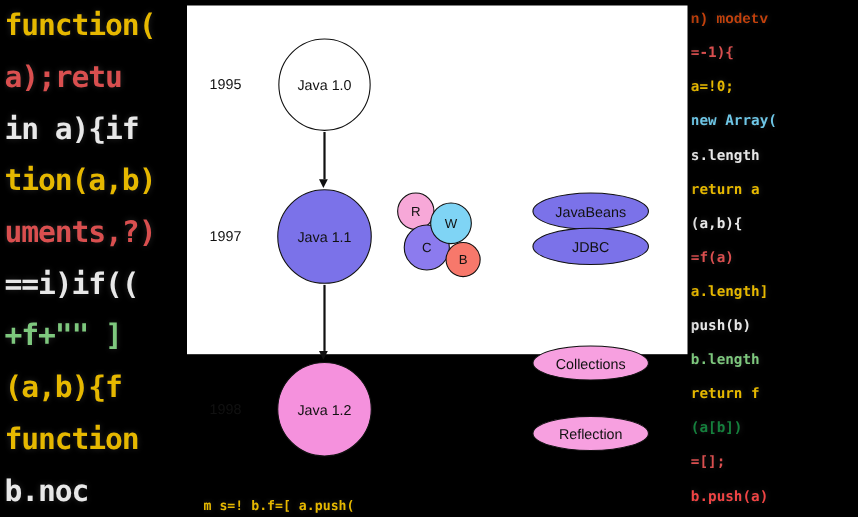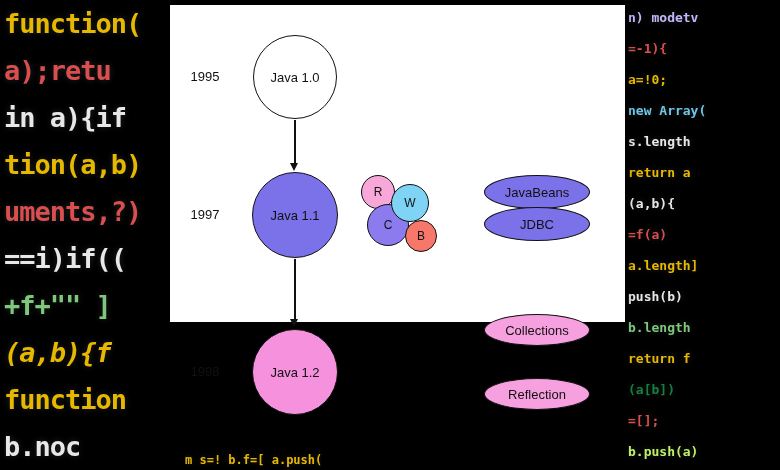--- a/index.html
+++ b/index.html
@@ -64,41 +64,41 @@
 <div class="scene">
 
   <div class="code-col code-left">
     <div class="cl" style="color: rgb(230, 184, 0);">function(</div>
     <div class="cl" style="color: rgb(217, 79, 79);">a);retu</div>
     <div class="cl" style="color: rgb(232, 232, 232);">in a){if</div>
     <div class="cl" style="color: rgb(230, 184, 0);">tion(a,b)</div>
     <div class="cl" style="color: rgb(217, 79, 79);">uments,?)</div>
     <div class="cl" style="color: rgb(232, 232, 232);">==i)if((</div>
     <div class="cl" style="color: rgb(126, 200, 126);">+f+"" ]</div>
-    <div class="cl" style="color: rgb(230, 184, 0); font-style: italic;">(a,b){f</div>
+    <div class="cl" style="color: rgb(230, 184, 0);">(a,b){f</div>
     <div class="cl" style="color: rgb(230, 184, 0);">function</div>
     <div class="cl" style="color: rgb(232, 232, 232);">b.noc</div>
   </div>
 
   <div class="code-col code-right">
-    <div class="cl" style="color: #c4b5fd;">n) modetv</div>
+    <div class="cl" style="color: #c2410c; font-family: Liberation Mono, monospace;">n) modetv</div>
     <div class="cl" style="color: rgb(217, 79, 79);">=-1){</div>
     <div class="cl" style="color: rgb(230, 184, 0);">a=!0;</div>
     <div class="cl" style="color: rgb(110, 198, 230);">new Array(</div>
     <div class="cl" style="color: rgb(232, 232, 232);">s.length</div>
     <div class="cl" style="color: rgb(230, 184, 0);">return a</div>
     <div class="cl" style="color: rgb(232, 232, 232);">(a,b){</div>
     <div class="cl" style="color: rgb(217, 79, 79);">=f(a)</div>
     <div class="cl" style="color: rgb(230, 184, 0);">a.length]</div>
     <div class="cl" style="color: rgb(232, 232, 232);">push(b)</div>
     <div class="cl" style="color: rgb(126, 200, 126);">b.length</div>
     <div class="cl" style="color: rgb(230, 184, 0);">return f</div>
     <div class="cl" style="color: #15803d;">(a[b])</div>
     <div class="cl" style="color: rgb(217, 79, 79);">=[];</div>
-    <div class="cl" style="color: #bef264;">b.push(a)</div>
+    <div class="cl" style="color: #ef4444;">b.push(a)</div>
   </div>
 
   <div class="code-bottom cl" style="color: rgb(230, 184, 0);">m s=! b.f=[ a.push(</div>
 
   <div class="panel">
 
     <div class="year y0">1995</div>
     <div class="year y1">1997</div>
     <div class="year y2">1998</div>
 

